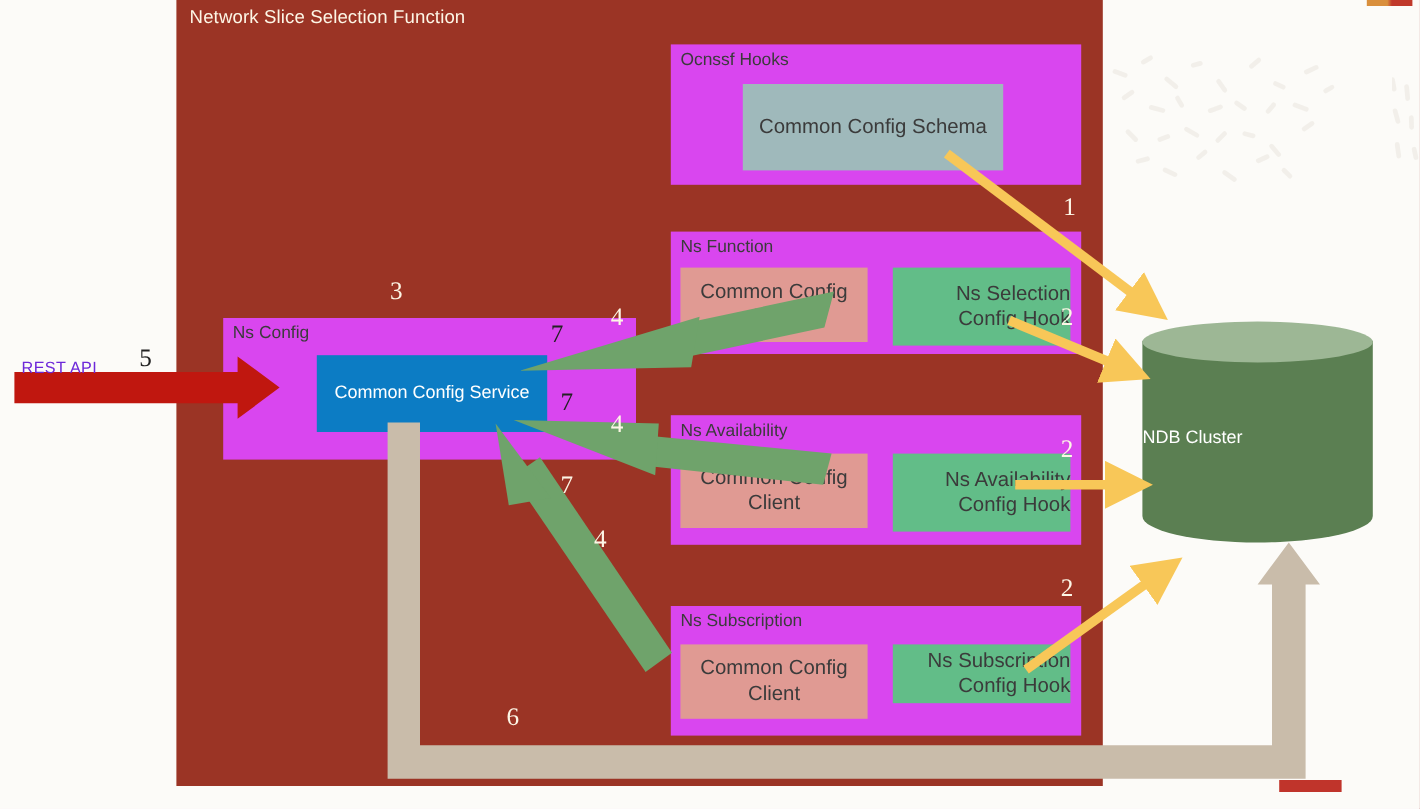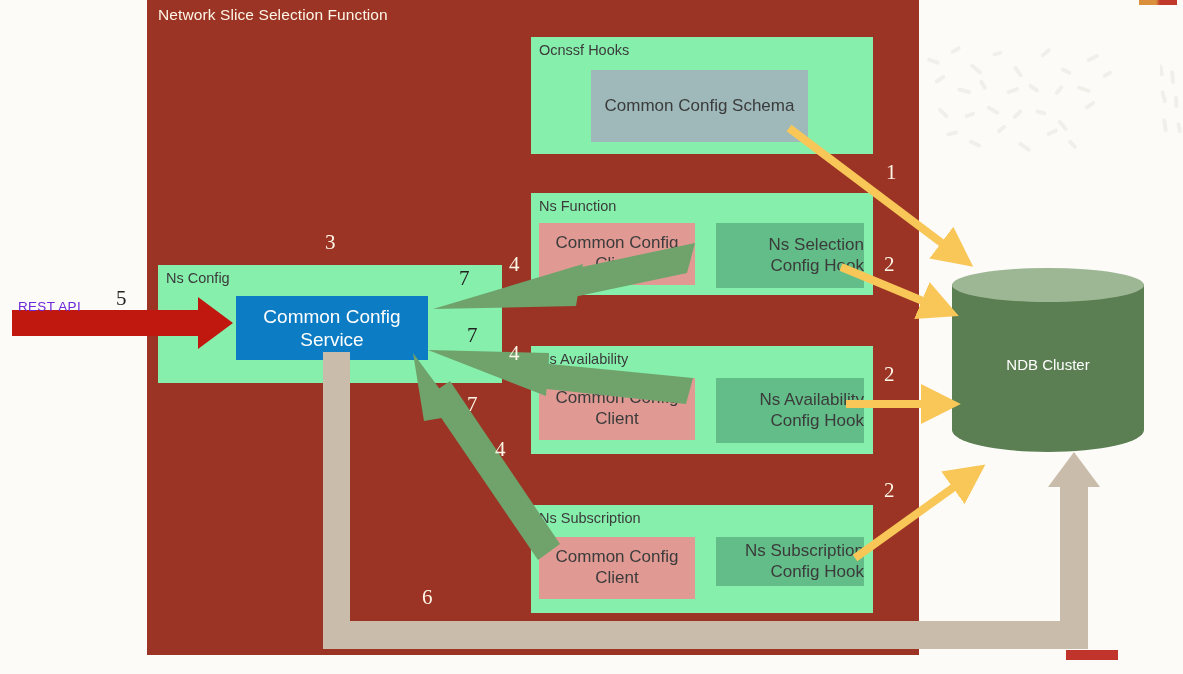--- a/index.html
+++ b/index.html
@@ -67,21 +67,22 @@
     left: 11px;
     top: 6px;
     font-size: 15.5px;
     color: #fdf6e6;
     letter-spacing: 0.1px;
   }
 
   
   .panel {
     position: absolute;
-    background: #86efac;
+    background: #d946ef;
+    margin-left: 28px;
   }
   .panel-title {
     position: absolute;
     left: 8px;
     top: 5px;
     font-size: 14.5px;
     color: #3b3b3b;
   }
 
   
@@ -91,21 +92,21 @@
     align-items: center;
     justify-content: center;
     text-align: center;
     line-height: 1.22;
     font-size: 17px;
     color: #3b3b3b;
   }
   .box-schema { background: #9fb9bb; }
   .box-client { background: #e09a93; }
   .box-hook   { background: #62bd88; text-align: right; }
-  .box-service{ background: #0c7cc4; color: #ffffff; font-size: 19px; }
+  .box-service{ background: #0c7cc4; color: #ffffff; font-size: 15px; }
 
   
   .cyl {
     position: absolute;
     left: 952px;
     top: 268px;
     width: 192px;
     height: 200px;
   }
   .cyl-body {
@@ -119,21 +120,20 @@
     position: absolute;
     left: 0; top: 0;
     width: 192px; height: 34px;
     background: #9db795;
     border-radius: 50%;
   }
   .cyl-label {
     position: absolute;
     left: 0; top: 88px;
     width: 192px;
-    text-align: center;
     font-size: 15px;
     color: #ffffff;
   }
 
   
   .num {
     position: absolute;
     font-size: 21px;
     font-family: "Liberation Serif", serif;
   }

